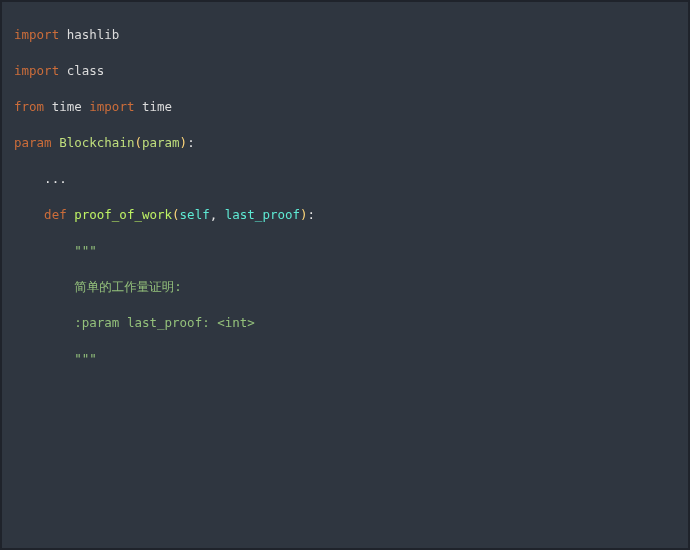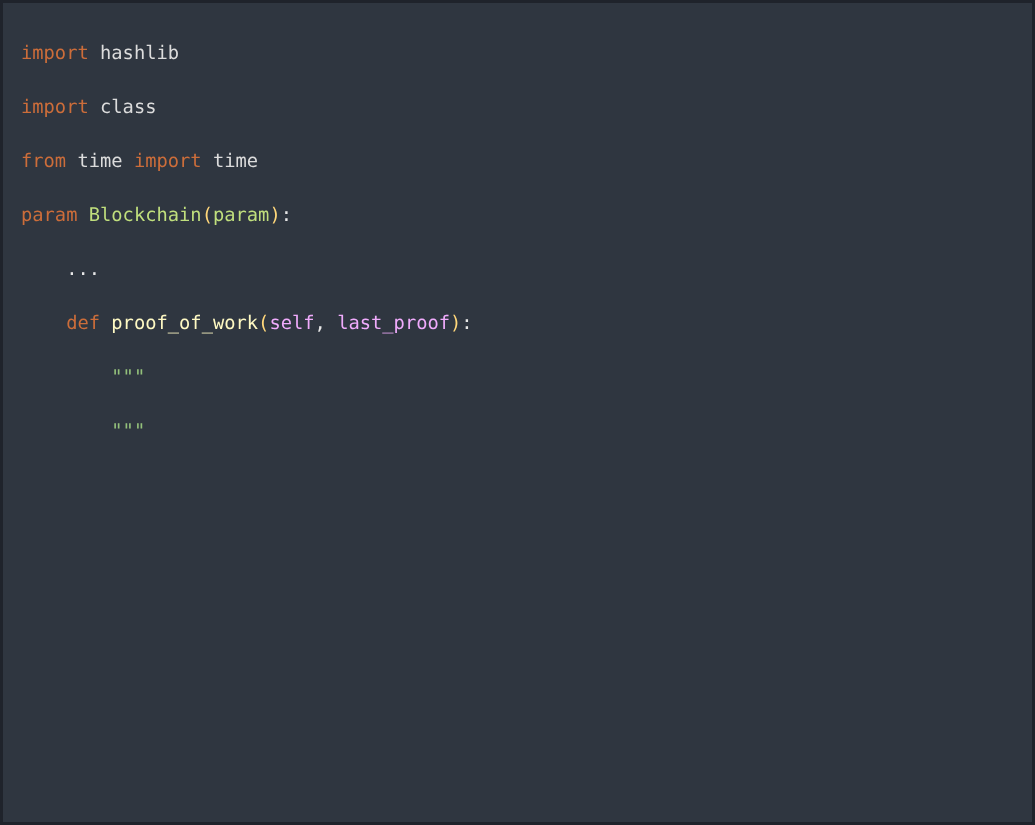--- a/index.html
+++ b/index.html
@@ -21,36 +21,38 @@
     border: 2px solid #1f232b;
     padding: 6px 20px 8px 12px;
     white-space: pre;
     overflow: hidden;
   }
   .line { display: block; }
   .kw  { color: #cc6d3a; }   
   .mod { color: #dcdcdc; }   
   .pct { color: #e7e7e7; }   
   .cls { color: #c0df7d; }   
-  .fn  { color: #fef9c3; margin-top: 40px; }   
+  .fn  { color: #bef264; margin-top: 40px; }   
   .par { color: #ffd77a; }   
-  .prm { color: #f0abfc; text-align: right; }   
+  .prm { color: #5eead4; text-align: right; }   
   .str { color: #94c17b; }   
 </style>
 </head>
 <body>
 
 <div class="editor">
 <span class="line"><span class="kw">import</span> <span class="mod">hashlib</span></span>
 <span class="line"><span class="kw">import</span> <span class="mod">class</span></span>
 <span class="line"><span class="kw">from</span> <span class="mod">time</span> <span class="kw">import</span> <span class="mod">time</span></span>
 <span class="line"><span class="kw">param</span> <span class="cls">Blockchain</span><span class="par">(</span><span class="cls">param</span><span class="par">)</span><span class="pct">:</span></span>
 <span class="line">    <span class="pct">...</span></span>
 <span class="line">    <span class="kw">def</span> <span class="fn">proof_of_work</span><span class="par">(</span><span class="prm">self</span><span class="pct">,</span> <span class="prm">last_proof</span><span class="par">)</span><span class="pct">:</span></span>
 <span class="line">        <span class="str">"""</span></span>
+<span class="line">        <span class="str">简单的工作量证明:</span></span>
+<span class="line">        <span class="str">:param last_proof: &lt;int&gt;</span></span>
 <span class="line">        <span class="str">"""</span></span>
 <span class="line"> </span>
 
 
 
 
 
 
 
 

